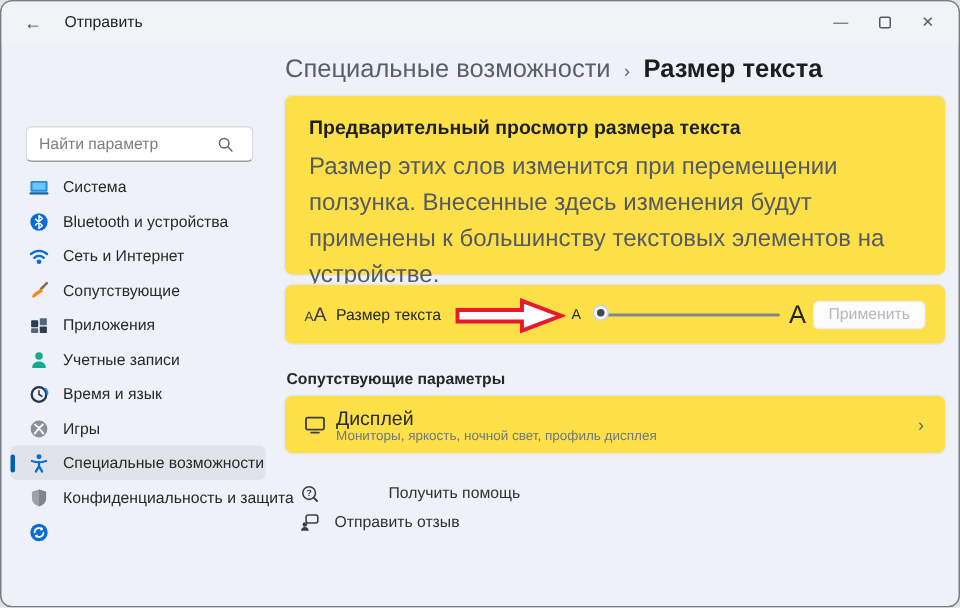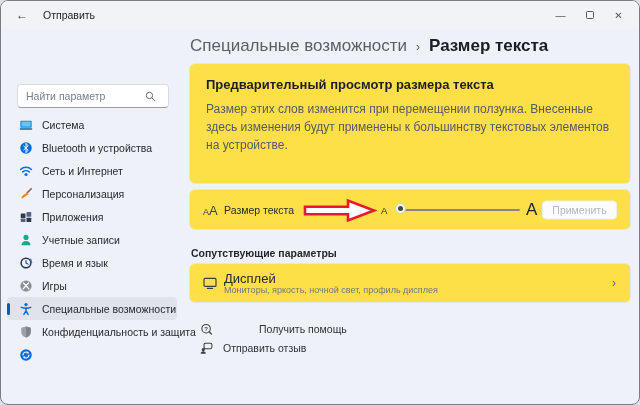--- a/index.html
+++ b/index.html
@@ -64,21 +64,21 @@
   .breadcrumb { position:absolute; left:1px; top:5px; height:24px; display:flex; align-items:center; font-size:17px; }
   .crumb-parent { color:#5a5f66; cursor:pointer; }
   .crumb-sep { color:#5a5f66; font-size:12px; margin:1px 9px 0 9px; }
   .crumb-current { color:#1a1d21; font-weight:700; }
   .card {
     position:absolute; left:0; width:442px;
     background:#fde047; border:1px solid #e4e6ea; border-radius:6px;
   }
   .preview-card { top:34px; height:121px; padding:13px 16px; }
   .preview-title { font-size:13px; font-weight:700; color:#1c1f23; }
-  .preview-desc { margin-top:8px; font-size:12px; line-height:1.5; color:#565b62; max-width:406px; }
+  .preview-desc { margin-top:8px; font-size:16px; line-height:1.5; color:#565b62; max-width:406px; }
   
   .slider-card { top:160px; height:41px; }
   .aa-glyph { position:absolute; left:13px; top:50%; transform:translateY(-50%); color:#3b3f45; white-space:nowrap; }
   .aa-glyph .a-sm { font-size:9px; }
   .aa-glyph .a-lg { font-size:13px; }
   .slider-label { position:absolute; left:34px; top:50%; transform:translateY(-50%); font-size:10.5px; color:#26292d; }
   .red-arrow { position:absolute; left:113px; top:8px; }
   .a-min { position:absolute; left:191px; top:50%; transform:translateY(-50%); font-size:9.5px; color:#2a2d31; }
   .slider { position:absolute; left:204px; top:0; width:128px; height:100%; cursor:pointer; }
   .slider .track {
@@ -171,21 +171,21 @@
           </svg>
         <span class="nav-label">Сеть и Интернет</span>
       </div>
 
       <div class="nav-item">
 
         <svg class="nav-icon" viewBox="0 0 16 16">
             <path d="M9.5 6.5 L14 2" stroke="#8a6d5c" stroke-width="2" stroke-linecap="round"></path>
             <path d="M3 13 C2.4 11.8 4 9.6 6 8.4 L9.8 6.2 L11 8.4 L7.4 10.6 C5.6 11.8 4.2 13.4 3 13 Z" fill="#f28a1e"></path>
           </svg>
-        <span class="nav-label">Персонализация</span>
+        <span class="nav-label">Сопутствующие</span>
       </div>
 
       <div class="nav-item">
 
         <svg class="nav-icon" viewBox="0 0 16 16">
             <rect x="2" y="4" width="5.4" height="5.4" rx="0.6" fill="#2e3a4e"></rect>
             <rect x="8.6" y="2.4" width="5.4" height="5.4" rx="0.6" fill="#55657e"></rect>
             <rect x="2" y="10" width="5.4" height="3.8" rx="0.6" fill="#55657e"></rect>
             <rect x="8.6" y="8.8" width="5.4" height="5" rx="0.6" fill="#2e3a4e"></rect>
           </svg>

